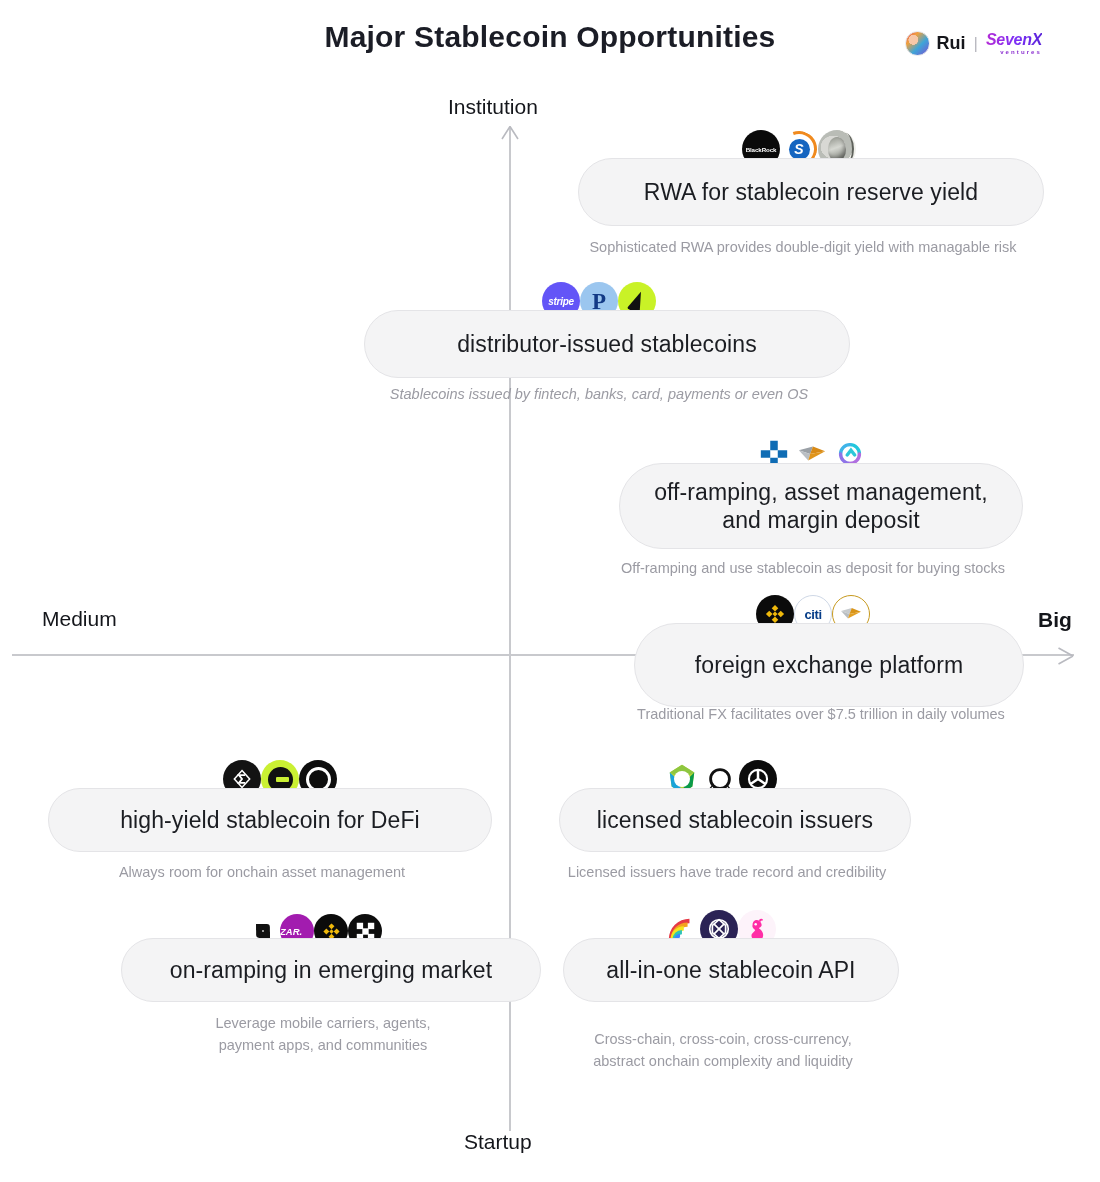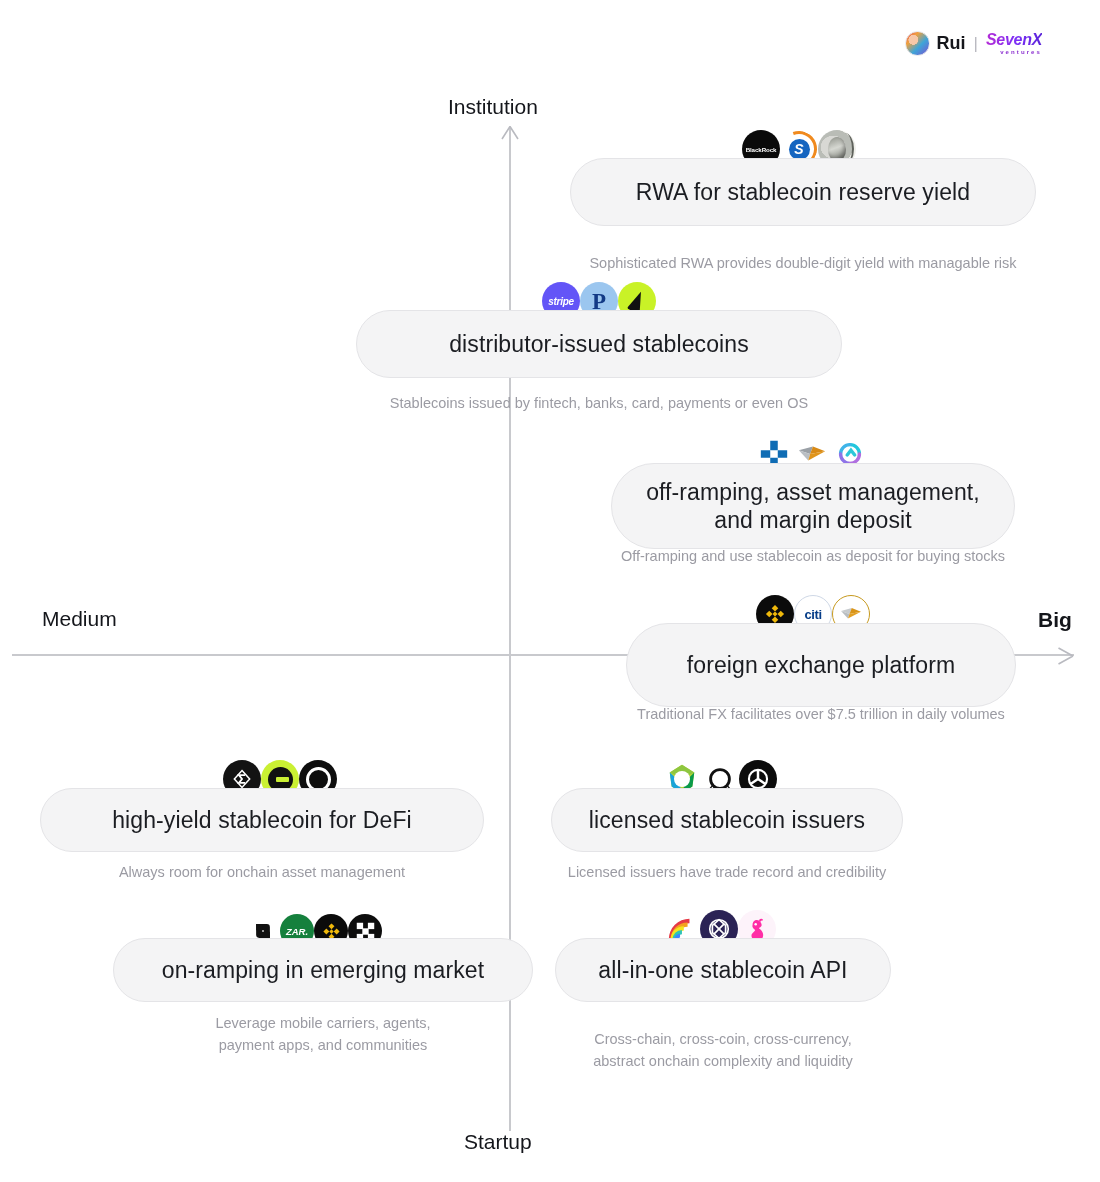--- a/index.html
+++ b/index.html
@@ -64,21 +64,21 @@
   .group{position:absolute;}
   .icons{
     position:absolute;top:0;left:0;width:100%;
     display:flex;justify-content:center;align-items:flex-end;gap:0px;
     height:40px;
   }
   .ico{width:38px;height:38px;border-radius:50%;position:relative;flex:none;overflow:hidden;
        box-shadow:0 0 0 0 rgba(0,0,0,0);background:#fff;}
   .ico.sm{width:34px;height:34px;}
   .card{
-    position:absolute;left:0;top:30px;width:100%;
+    position:absolute;left:8px;top:30px;width:100%;
     background:#f4f4f5;
     border:1px solid #e4e4e7;
     border-radius:999px;
     box-sizing:border-box;
     display:flex;align-items:center;justify-content:center;
     text-align:center;
     color:#1b1d22;
     font-size:23px;
     letter-spacing:.1px;
     padding:12px 26px;
@@ -89,31 +89,31 @@
     text-align:center;
     color:#9b9ba3;
     font-size:14.5px;
     line-height:1.52;
     white-space:pre-line;
   }
 
   
   #g-rwa{left:570px;top:128px;width:466px;}
   #g-rwa .card{height:68px;}
-  #g-rwa .sub{top:124px;}
+  #g-rwa .sub{top:108px;}
   #g-rwa .icons{padding-left:172px;justify-content:flex-start;}
 
   #g-dist{left:356px;top:280px;width:486px;}
   #g-dist .card{height:68px;}
-  #g-dist .sub{top:112px;}
+  #g-dist .sub{top:103px;font-style:italic;}
   #g-dist .icons{padding-left:186px;justify-content:flex-start;}
 
   #g-off{left:611px;top:433px;width:404px;}
   #g-off .card{height:86px;}
-  #g-off .sub{top:112px;}
+  #g-off .sub{top:124px;}
   #g-off .icons{padding-left:144px;justify-content:flex-start;}
 
   #g-fx{left:626px;top:593px;width:390px;}
   #g-fx .card{height:84px;}
   #g-fx .sub{top:110px;}
   #g-fx .icons{padding-left:130px;justify-content:flex-start;}
 
   #g-defi{left:40px;top:758px;width:444px;}
   #g-defi .card{height:64px;}
   #g-defi .sub{top:103px;}
@@ -187,33 +187,34 @@
   .ico-sky .inner{width:25px;height:25px;border-radius:50%;background:#111;display:flex;align-items:center;justify-content:center;}
   .ico-sky .bar{width:13px;height:5px;background:#caf033;border-radius:1px;margin-left:5px;}
   .ico-usual{background:#0e0e0e;display:flex;align-items:center;justify-content:center;}
   .ico-usual .ring{width:19px;height:19px;border-radius:50%;border:3.6px solid #fff;}
 
   .ico-paxos{background:#fff;display:flex;align-items:center;justify-content:center;}
   .ico-agora{background:#fff;display:flex;align-items:center;justify-content:center;}
   .ico-bvnk{background:#0c0c0c;display:flex;align-items:center;justify-content:center;}
 
   .ico-yellowcard{background:#fff;display:flex;align-items:center;justify-content:center;}
-  .ico-zar{background:#15803d;display:flex;align-items:center;justify-content:center;}
+  .ico-zar{background:#a21caf;display:flex;align-items:center;justify-content:flex-start;}
   .ico-zar span{color:#fff;font-size:9.5px;font-weight:bold;font-style:italic;}
   .ico-checker{background:#0d0d0d;display:flex;align-items:center;justify-content:center;}
 
   .ico-rainbow{background:#fff;display:flex;align-items:center;justify-content:center;}
   .ico-axelar{background:#2b2355;display:flex;align-items:center;justify-content:center;}
   .ico-uniswap{background:#fdf3fa;display:flex;align-items:center;justify-content:center;}
 </style>
 </head>
 <body>
 
 <div id="stage">
 
+  <div class="title">Major Stablecoin Opportunities</div>
 
   <div class="brand">
     <div class="brand-avatar"></div>
     <div class="brand-name">Rui</div>
     <div class="brand-sep">|</div>
     <div class="brand-logo">
       <div class="sx">SevenX</div>
       <div class="vt">ventures</div>
     </div>
   </div>

